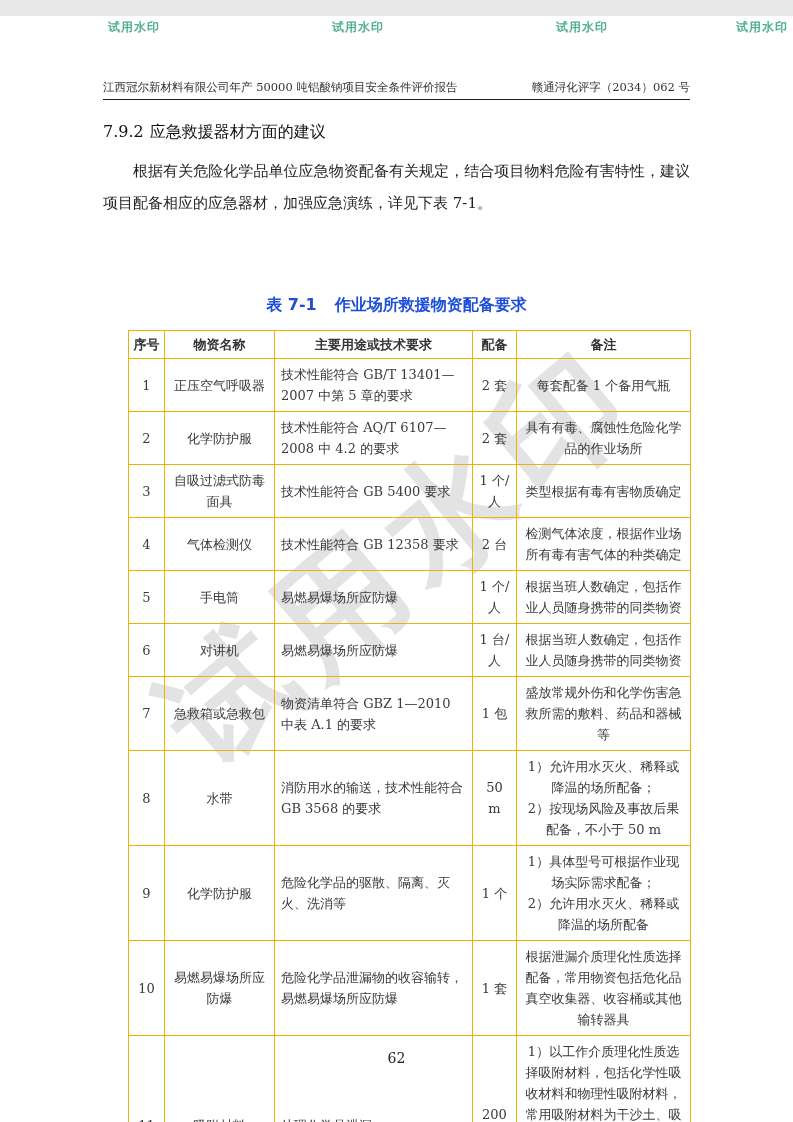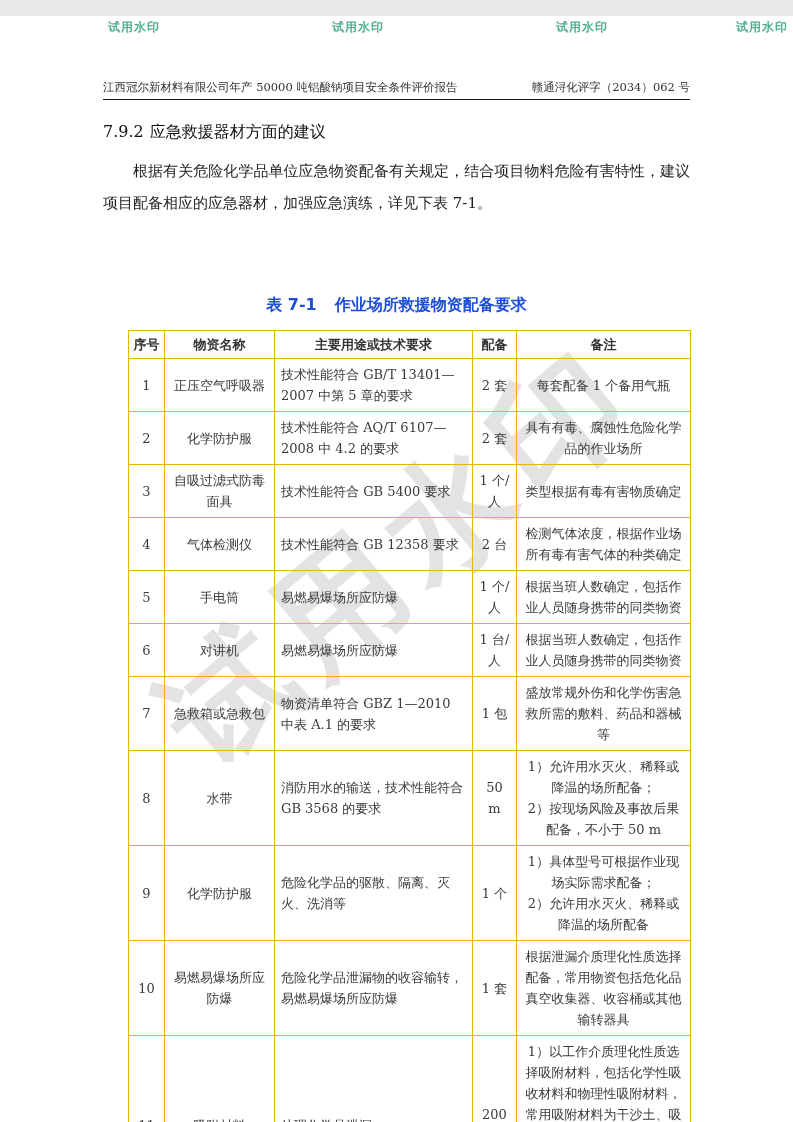--- a/index.html
+++ b/index.html
@@ -216,14 +216,15 @@
             <td class="col-usage">处理化学品泄漏</td>
             <td class="col-qty">200 kg</td>
             <td class="col-remark">1）以工作介质理化性质选择吸附材料，包括化学性吸收材料和物理性吸附材料，常用吸附材料为干沙土、吸附颗粒、吸附毡（具有爆炸危险性的除外）
 2）按现场风险及事故后果配备，不少于 200 kg</td>
           </tr>
         </tbody>
     </table>
 
   </div>
 
+  <div class="page-number">62</div>
 
 </div>
 
 </body></html>

